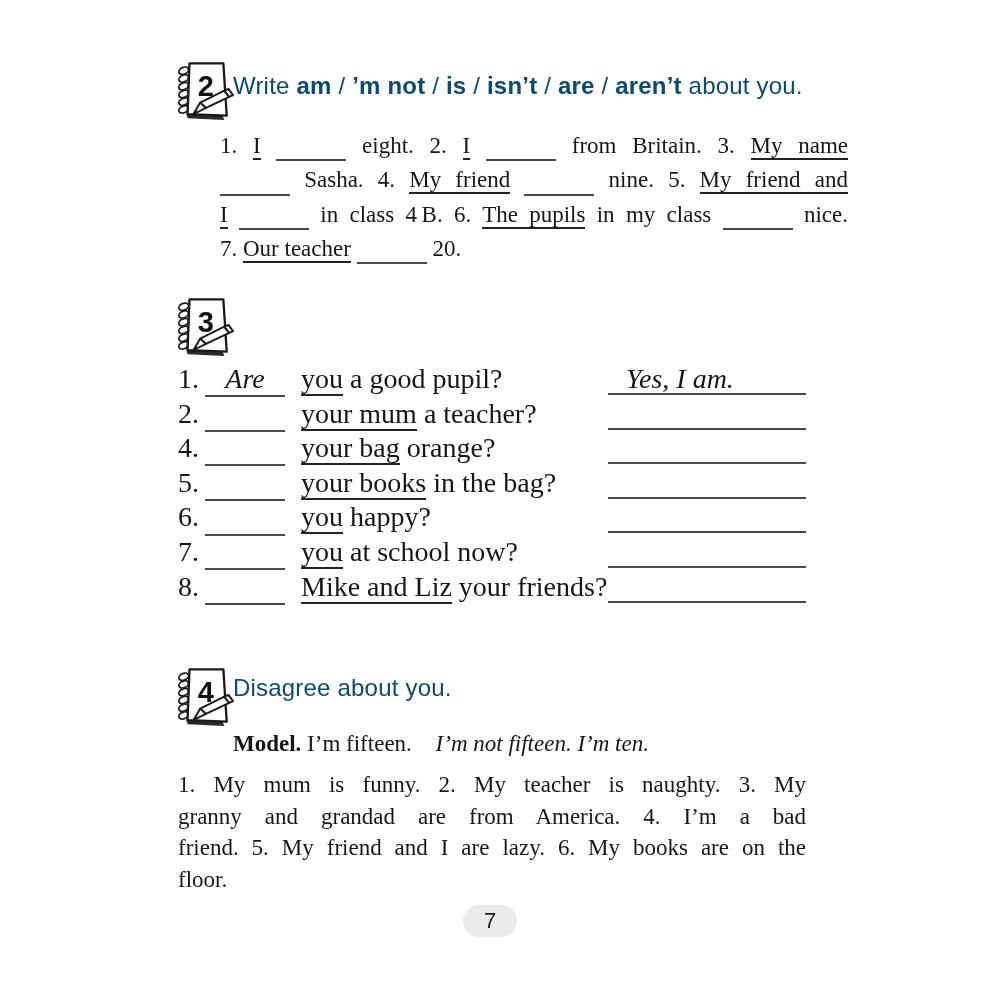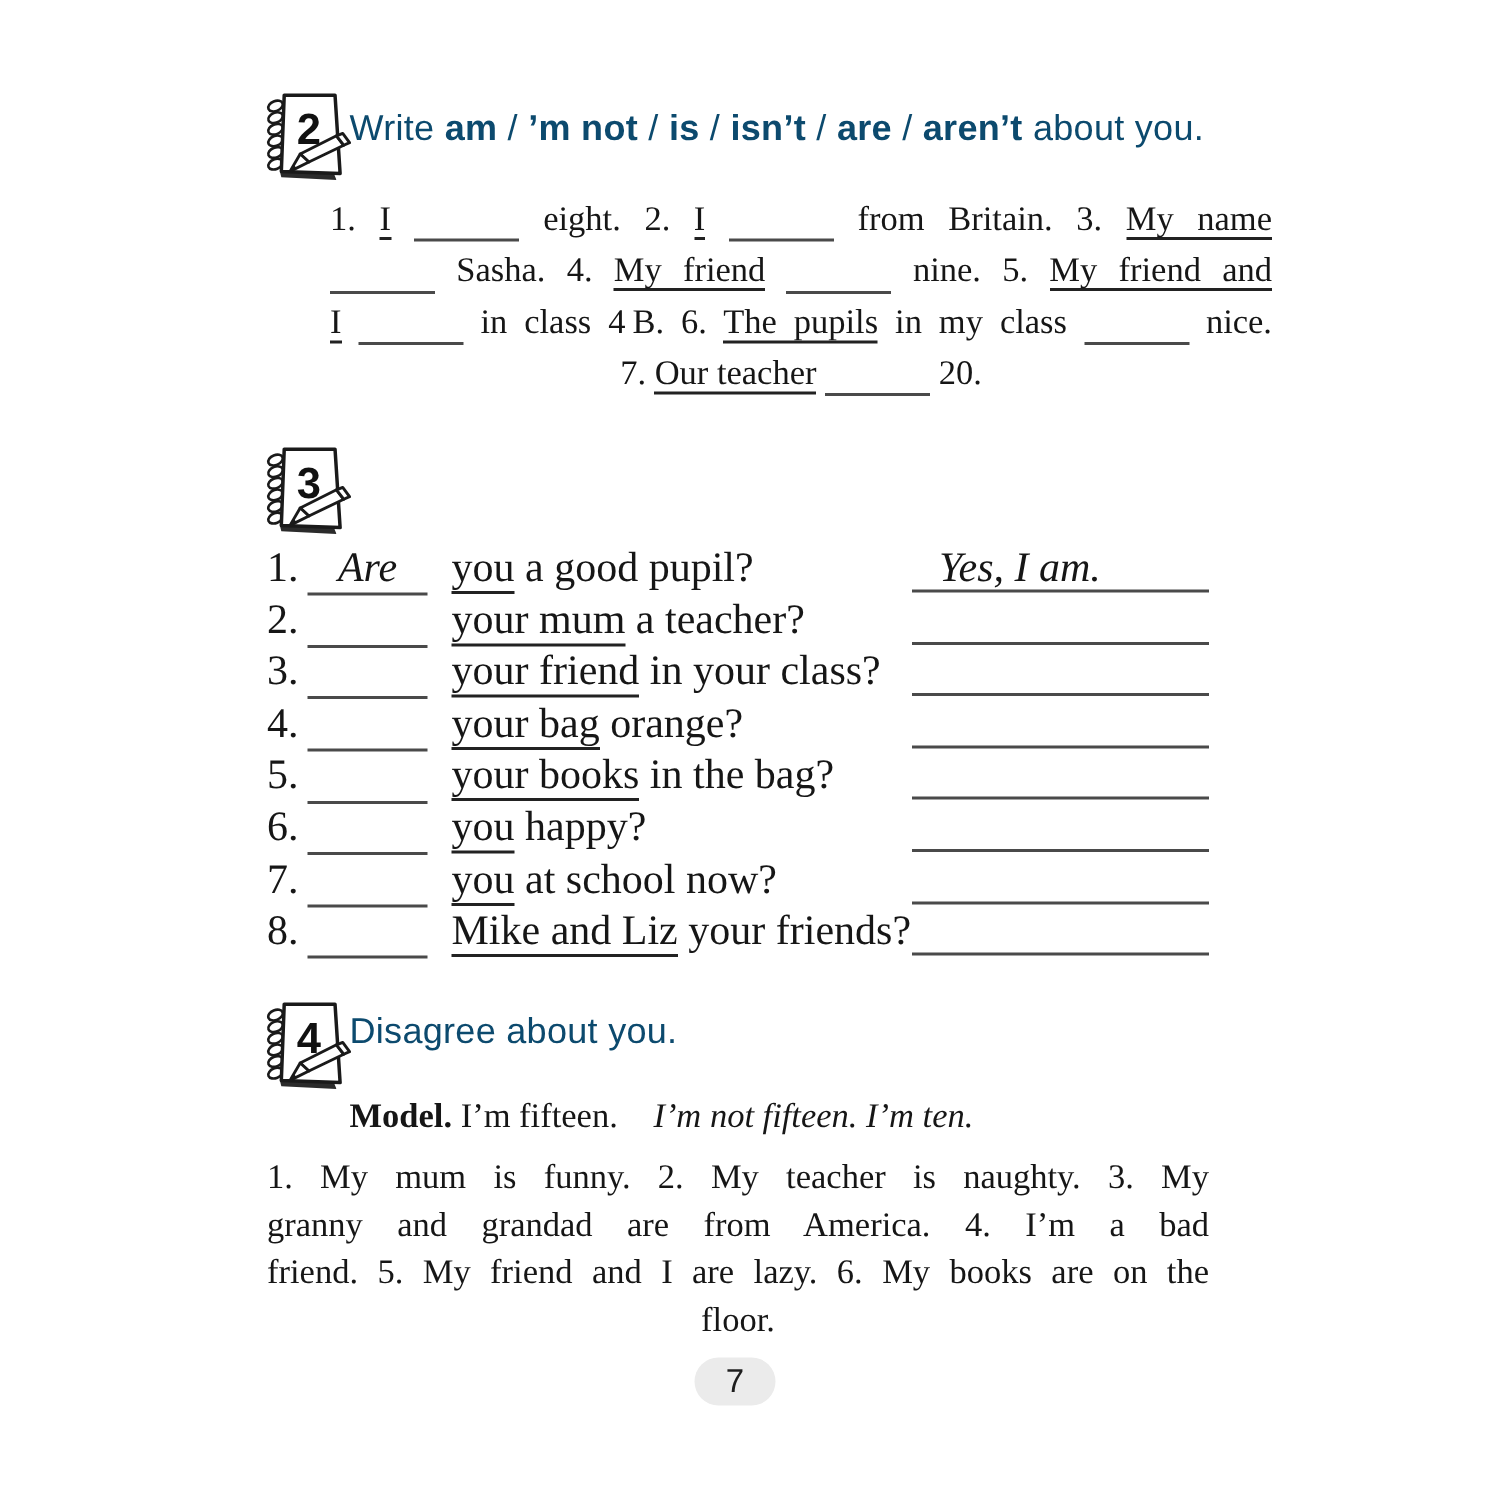--- a/index.html
+++ b/index.html
@@ -12,21 +12,21 @@
   
   .ex-title{
     font-family:"Liberation Sans", sans-serif;
     font-size:24px;line-height:30px;color:#0c4a6e;letter-spacing:0.2px;
   }
   .ex-title b{font-weight:700;}
   
   .serif{font-size:23px;color:#161616;}
   .para{width:628px;line-height:34.3px;}
   .para4{width:628px;line-height:31.6px;}
-  .jline{text-align:center;}
+  .jline{text-align:left;}
   .jline.just{text-align:justify;text-align-last:justify;}
   
   .u{border-bottom:2px solid #222222;}
   
   .blank{
     display:inline-block;line-height:1.15;
     border-bottom:2px solid #4a4a4a;
   }
   .blank::before{content:"\200b";}
   .blank i{font-style:italic;}
@@ -110,21 +110,20 @@
         <polygon points="20,56 27,44 33,49.5" fill="#ffffff" stroke="#1a1a1a" stroke-width="2"></polygon>
         <polygon points="20,56 24.5,53.7 22.3,51.2" fill="#1a1a1a"></polygon>
         <polygon points="52,31.5 57,38 61,36.2 56.3,29.8" fill="#ffffff" stroke="#1a1a1a" stroke-width="2"></polygon>
       </g>
     </svg>
   </div>
 
   <div class="abs serif qa-list" style="left:178px;top:362px;">
       <div class="qa-row"><span class="qa-num">1.</span><span class="blank qa-blank"><i>Are</i></span> <span class="qa-q"><span class="u">you</span> a good pupil?</span><span class="qa-answer"><i>Yes, I am.</i></span></div>
       <div class="qa-row"><span class="qa-num">2.</span><span class="blank qa-blank"></span> <span class="qa-q"><span class="u">your mum</span> a teacher?</span><span class="qa-answer"></span></div>
-      <div class="qa-row"><span class="qa-num">3.</span><span class="blank qa-blank"></span> <span class="qa-q"><span class="u">your friend</span> in your class?</span><span class="qa-answer"></span></div>
       <div class="qa-row"><span class="qa-num">4.</span><span class="blank qa-blank"></span> <span class="qa-q"><span class="u">your bag</span> orange?</span><span class="qa-answer"></span></div>
       <div class="qa-row"><span class="qa-num">5.</span><span class="blank qa-blank"></span> <span class="qa-q"><span class="u">your books</span> in the bag?</span><span class="qa-answer"></span></div>
       <div class="qa-row"><span class="qa-num">6.</span><span class="blank qa-blank"></span> <span class="qa-q"><span class="u">you</span> happy?</span><span class="qa-answer"></span></div>
       <div class="qa-row"><span class="qa-num">7.</span><span class="blank qa-blank"></span> <span class="qa-q"><span class="u">you</span> at school now?</span><span class="qa-answer"></span></div>
       <div class="qa-row"><span class="qa-num">8.</span><span class="blank qa-blank"></span> <span class="qa-q"><span class="u">Mike and Liz</span> your friends?</span><span class="qa-answer"></span></div>
     </div>
 
   <div class="abs" style="left:174px;top:666px;">
     <svg class="ex-icon" width="60" height="64" viewBox="0 0 62 66">
       <g stroke="#1a1a1a" stroke-width="1.8" fill="none">

